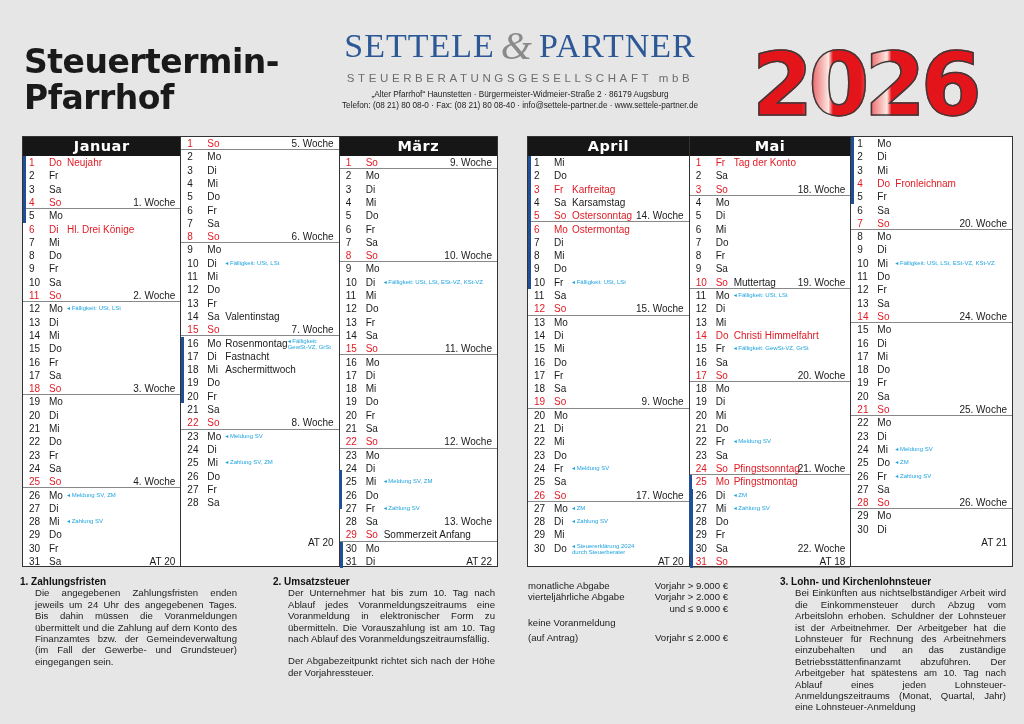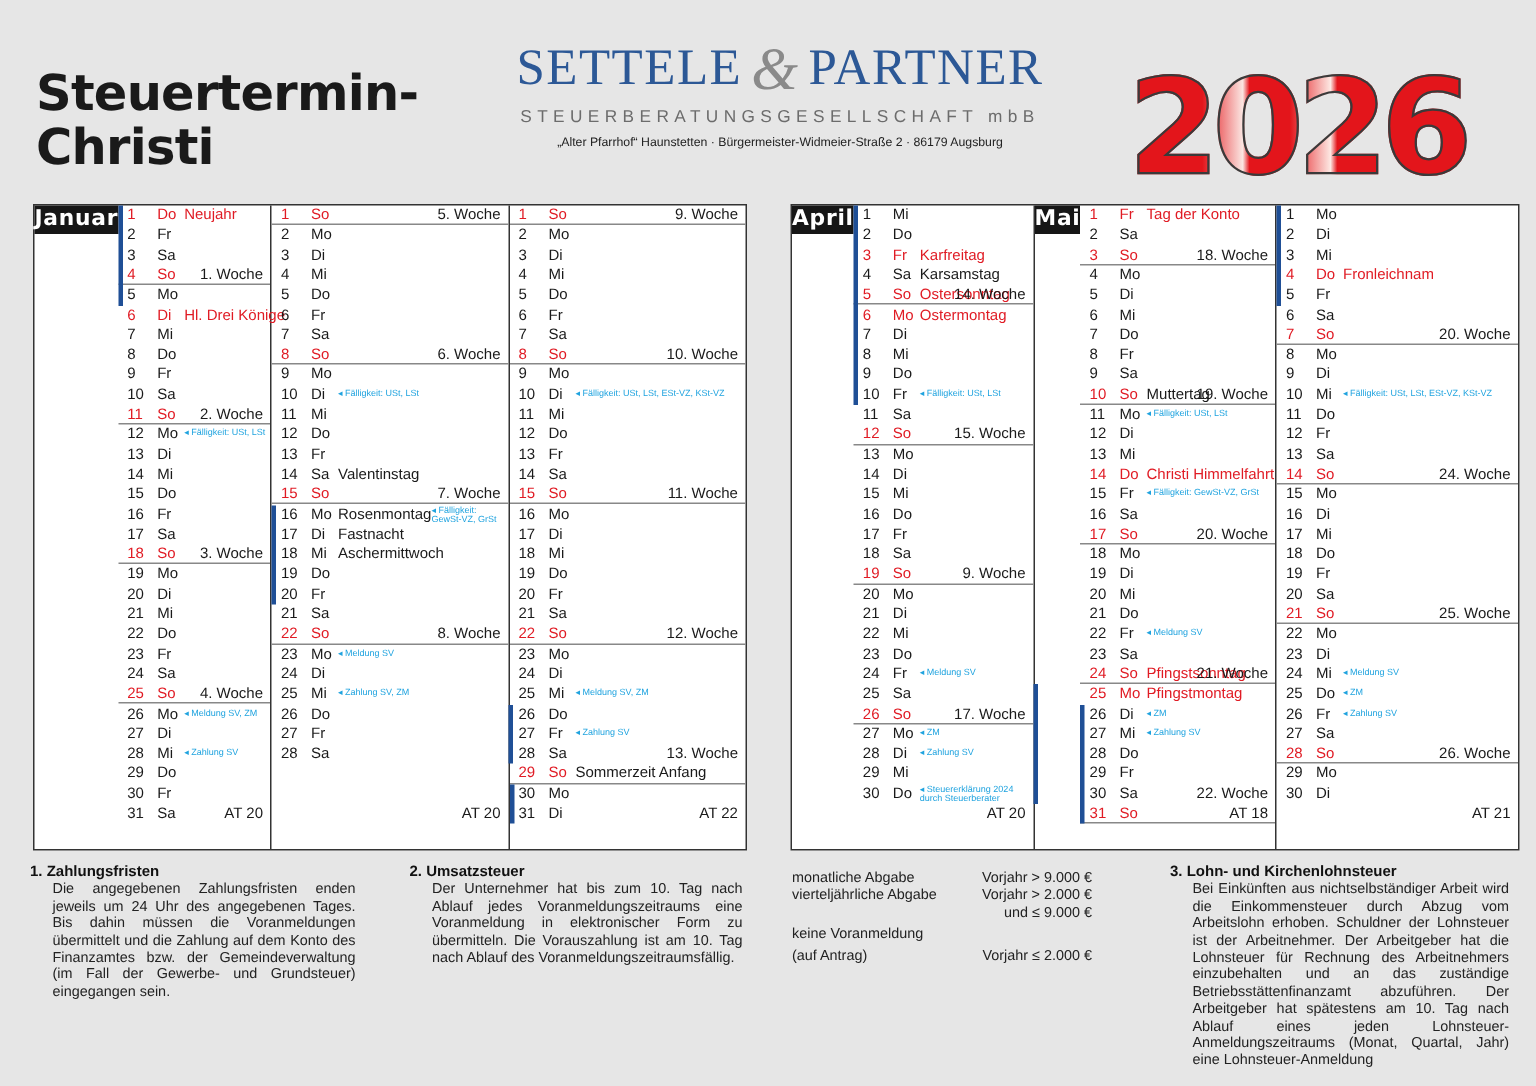--- a/index.html
+++ b/index.html
@@ -15,21 +15,21 @@
   .logo-addr { font-size: 8.2px; color: #222; margin-top: 5px; line-height: 11px; }
   .logo-addr div { text-align: center; }
 
   .year { position: absolute; left: 752px; top: 40px; font-family: "DejaVu Sans", sans-serif; font-weight: bold; font-size: 88px; line-height: 90px; letter-spacing: -5px; color: #e3151b; -webkit-text-stroke: 1.5px #3a3a3a;
           background: linear-gradient(90deg, #e3151b 0%, #e3151b 22%, #fbe6e2 34%, #e3151b 36%, #e3151b 48%, #fde8e3 60%, #e3151b 62%, #e3151b 100%);
           -webkit-background-clip: text; background-clip: text; -webkit-text-fill-color: transparent; }
 
   .halfyear { position: absolute; top: 136px; height: 431px; display: flex; background: #fff; border: 1px solid #333; }
   .h1 { left: 22px; width: 476px; }
   .h2 { left: 527px; width: 486px; }
-  .month { position: relative; flex: 1; border-right: 1px solid #333; display: flex; flex-direction: row; }
+  .month { position: relative; flex: 1; border-right: 1px solid #333; display: flex; flex-direction: column; }
   .month:last-child { border-right: none; }
   .month-head { height: 19px; background: #161616; color: #fff; text-align: center; font-family: "DejaVu Sans", sans-serif; font-weight: bold; font-size: 14.5px; line-height: 19px; letter-spacing: 0.5px; }
   .days { flex: 1; position: relative; }
   .row { position: absolute; left: 0; right: 0; height: 13.3px; font-size: 10px; line-height: 13.3px; white-space: nowrap; }
   .row.week-end { border-bottom: 1px solid #888; }
   .row .num { position: absolute; left: 6px; width: 18px; }
   .row .wd { position: absolute; left: 26px; }
   .row .note { position: absolute; left: 44px; }
   .row .tax { position: absolute; left: 44px; font-size: 6px; color: #1fa3df; line-height: 13.3px; }
   .row .tax.two { line-height: 6px; top: 1px; }
@@ -46,32 +46,33 @@
   .n3 { left: 528px; width: 200px; }
   .n4 { left: 780px; width: 226px; }
   .tbl-row { display: flex; justify-content: space-between; height: 11.4px; }
   .tbl-row .v { text-align: right; }
 </style>
 </head>
 <body>
 
 <div class="title">
   <div>Steuertermin-</div>
-  <div>Christi</div>
+  <div>Pfarrhof</div>
 </div>
 
 <div class="logo">
   <div class="logo-main">
     <span>SETTELE</span>
     <span class="logo-amp">&amp;</span>
     <span>PARTNER</span>
   </div>
   <div class="logo-sub">STEUERBERATUNGSGESELLSCHAFT mbB</div>
   <div class="logo-addr">
     <div>„Alter Pfarrhof“ Haunstetten · Bürgermeister-Widmeier-Straße 2 · 86179 Augsburg</div>
+    <div>Telefon: (08 21) 80 08-0 · Fax: (08 21) 80 08-40 · info@settele-partner.de · www.settele-partner.de</div>
   </div>
 </div>
 
 <div class="year">2026</div>
 
 <div class="halfyear h1">
   <div class="month">
     <div class="month-head">Januar</div>
     <div class="days">
         <div class="row" style="top: 0px;">
@@ -341,20 +342,21 @@
           <span class="wd">Sa</span>
         </div>
         <div class="row" style="top: 399px;">
           <span class="wk">AT 20</span>
         </div>
         <div class="hol-bar" style="top: 199.5px; height: 66.5px;"></div>
         <div class="right-bar" style="top: 332.5px; height: 39.9px;"></div>
       </div>
   </div>
   <div class="month">
+    <div class="month-head">März</div>
     <div class="days">
         <div class="row week-end" style="top: 0px;">
           <span class="num red">1</span>
           <span class="wd red">So</span>
           <span class="wk">9. Woche</span>
         </div>
         <div class="row" style="top: 13.3px;">
           <span class="num">2</span>
           <span class="wd">Mo</span>
         </div>
@@ -920,20 +922,21 @@
   </div>
 </div>
 
 <div class="notes n1">
   <h4>1. Zahlungsfristen</h4>
   <p>Die angegebenen Zahlungsfristen enden jeweils um 24 Uhr des angegebenen Tages. Bis dahin müssen die Voranmeldungen übermittelt und die Zahlung auf dem Konto des Finanzamtes bzw. der Gemeindeverwaltung (im Fall der Gewerbe- und Grundsteuer) eingegangen sein.</p>
 </div>
 <div class="notes n2">
   <h4>2. Umsatzsteuer</h4>
   <p>Der Unternehmer hat bis zum 10. Tag nach Ablauf jedes Voranmeldungszeitraums eine Voranmeldung in elektronischer Form zu übermitteln. Die Vorauszahlung ist am 10. Tag nach Ablauf des Voranmeldungszeitraumsfällig.</p>
+  <p style="margin-top:11px">Der Abgabezeitpunkt richtet sich nach der Höhe der Vorjahressteuer.</p>
 </div>
 <div class="notes n3" style="top:580px">
   <div class="tbl-row">
       <span>monatliche Abgabe</span>
       <span class="v">Vorjahr &gt; 9.000  €</span>
     </div>
   <div class="tbl-row">
       <span>vierteljährliche Abgabe</span>
       <span class="v">Vorjahr &gt; 2.000  €</span>
     </div>

